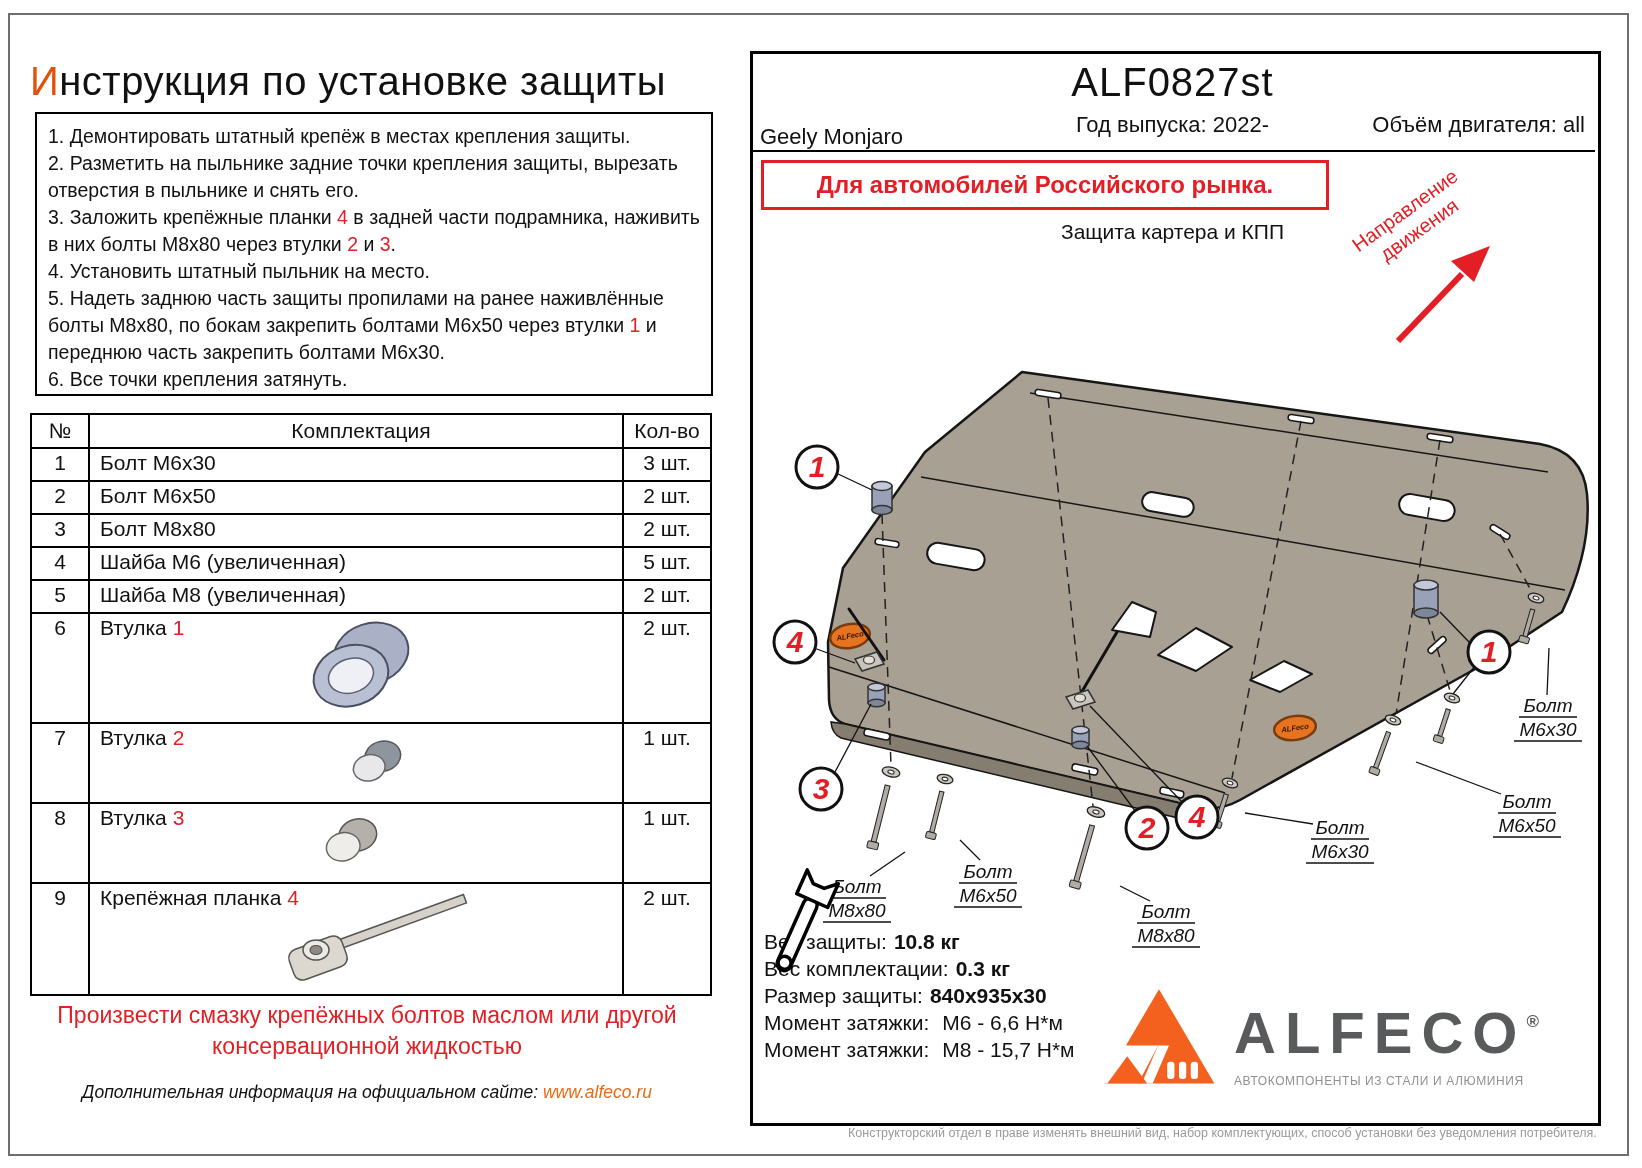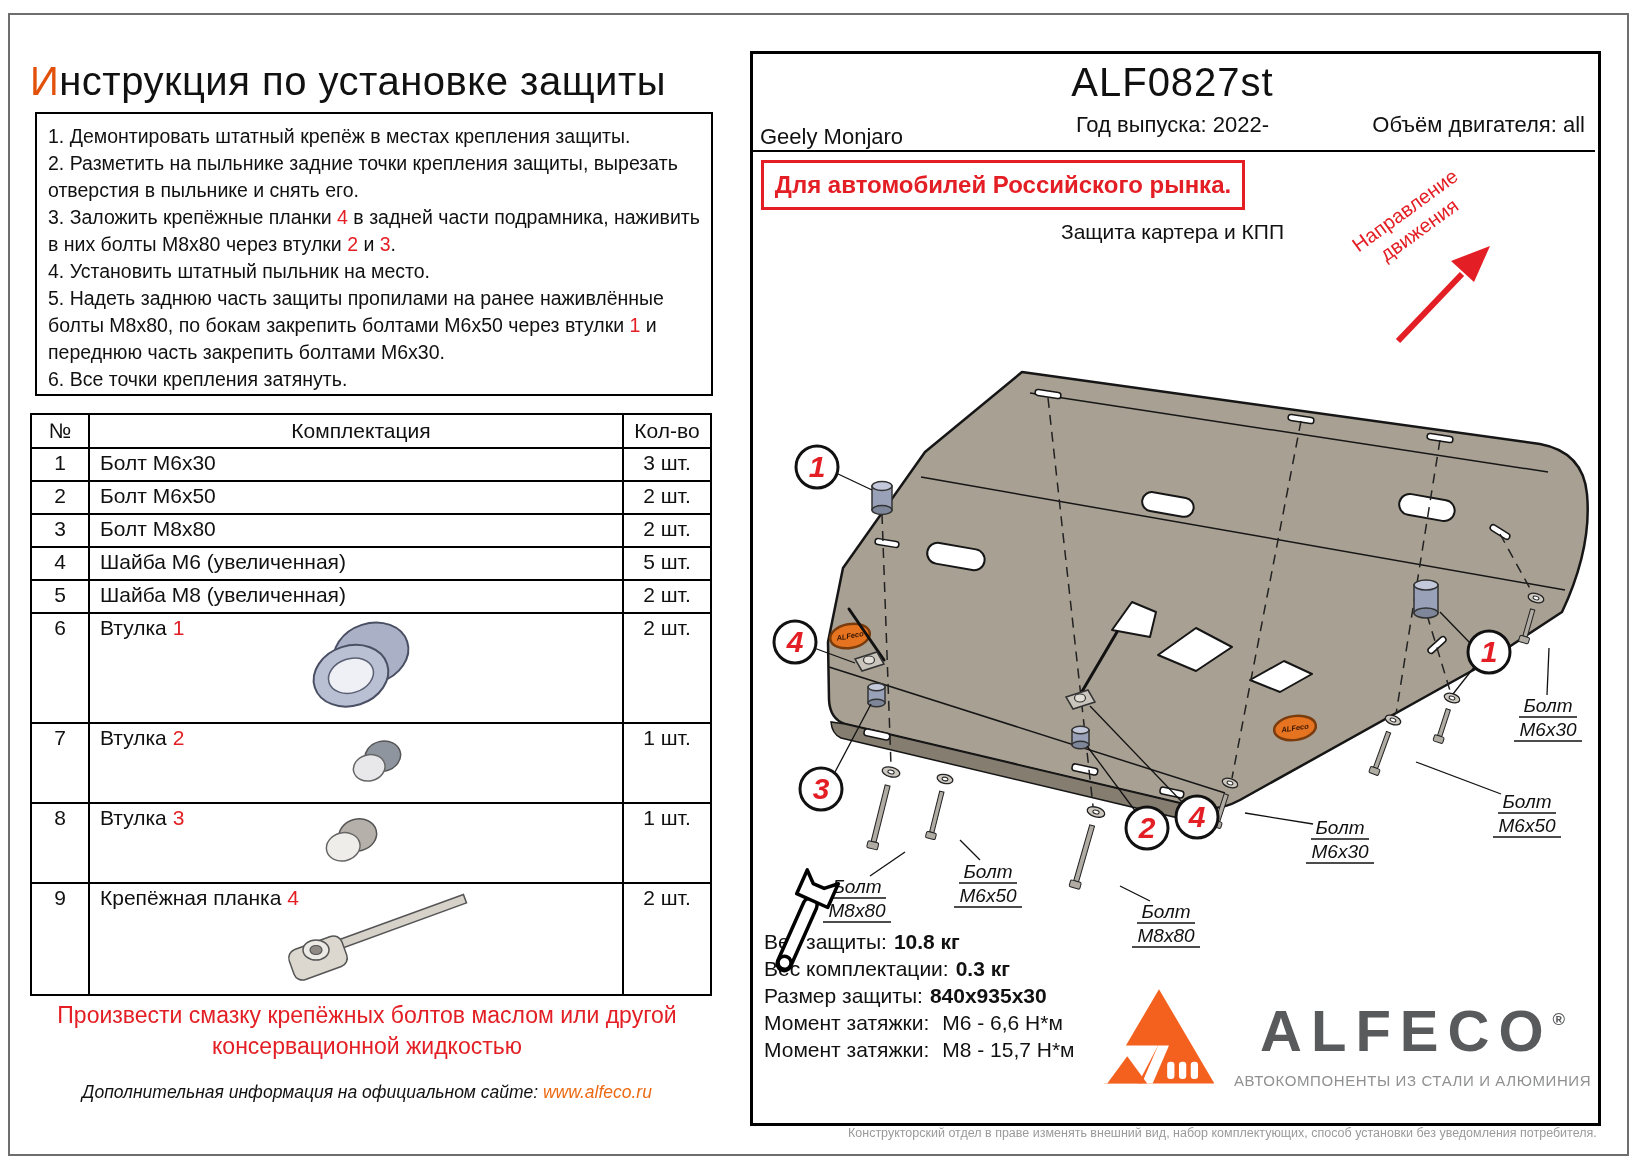--- a/index.html
+++ b/index.html
@@ -28,33 +28,33 @@
   .info-line a{color:#ec6a13;text-decoration:none;}
 
   
   .panel{left:750px;top:51px;width:845px;height:1069px;border:3px solid #000;}
   .part-number{left:750px;top:60px;width:845px;text-align:center;font-size:40px;letter-spacing:1px;}
   .model-row{left:760px;top:112px;width:825px;font-size:22px;}
   .model-row .m-left{position:absolute;left:0;margin-top:12px;}
   .model-row .m-center{position:absolute;left:0;width:100%;text-align:center;}
   .model-row .m-right{position:absolute;right:0;}
   .hdr-divider{left:750px;top:150px;width:845px;height:0;border-top:2px solid #000;}
-  .market-box{left:761px;top:160px;width:484px;height:50px;border:3px solid #e31e24;box-sizing:border-box;display:flex;align-items:center;justify-content:center;font-size:24px;font-weight:bold;color:#e31e24;white-space:nowrap;}
+  .market-box{left:761px;top:160px;width:568px;height:50px;border:3px solid #e31e24;box-sizing:border-box;display:flex;align-items:center;justify-content:center;font-size:24px;font-weight:bold;color:#e31e24;white-space:nowrap;}
   .product-name{left:750px;top:220px;width:845px;text-align:center;font-size:21px;}
   .direction{left:1322px;top:196px;width:180px;text-align:center;font-size:20px;line-height:24px;color:#e31e24;transform:rotate(-36deg);}
   .specs{left:764px;top:928px;font-size:21px;line-height:27px;}
   .spec-label{margin-right:7px;}
   .spec-b{font-weight:bold;}
   .spec-gap{margin-left:6px;}
   .logo{left:1100px;top:980px;width:460px;height:120px;display:flex;align-items:center;}
   .logo-mark{width:118px;height:104px;flex:0 0 auto;}
   .logo-text{margin-left:16px;}
-  .logo-word{font-size:58px;font-weight:bold;color:#595a5c;letter-spacing:9px;line-height:58px;white-space:nowrap;text-align:center;}
+  .logo-word{font-size:58px;font-weight:bold;color:#595a5c;letter-spacing:9px;line-height:58px;white-space:nowrap;}
   .logo-reg{font-size:17px;vertical-align:26px;letter-spacing:0;color:#595a5c;}
-  .logo-tag{font-size:15px;color:#8f9091;letter-spacing:.6px;margin-top:12px;white-space:nowrap;}
+  .logo-tag{font-size:12px;color:#8f9091;letter-spacing:.6px;margin-top:12px;white-space:nowrap;}
   .disclaimer{right:34px;top:1126px;width:760px;text-align:left;font-size:12.5px;color:#9a9a9a;}
 
   .overlay{left:0;top:0;width:1642px;height:1168px;pointer-events:none;}
   svg text{font-family:"Liberation Sans", sans-serif;}
 </style>
 </head>
 <body>
 
 <div class="page">
 

